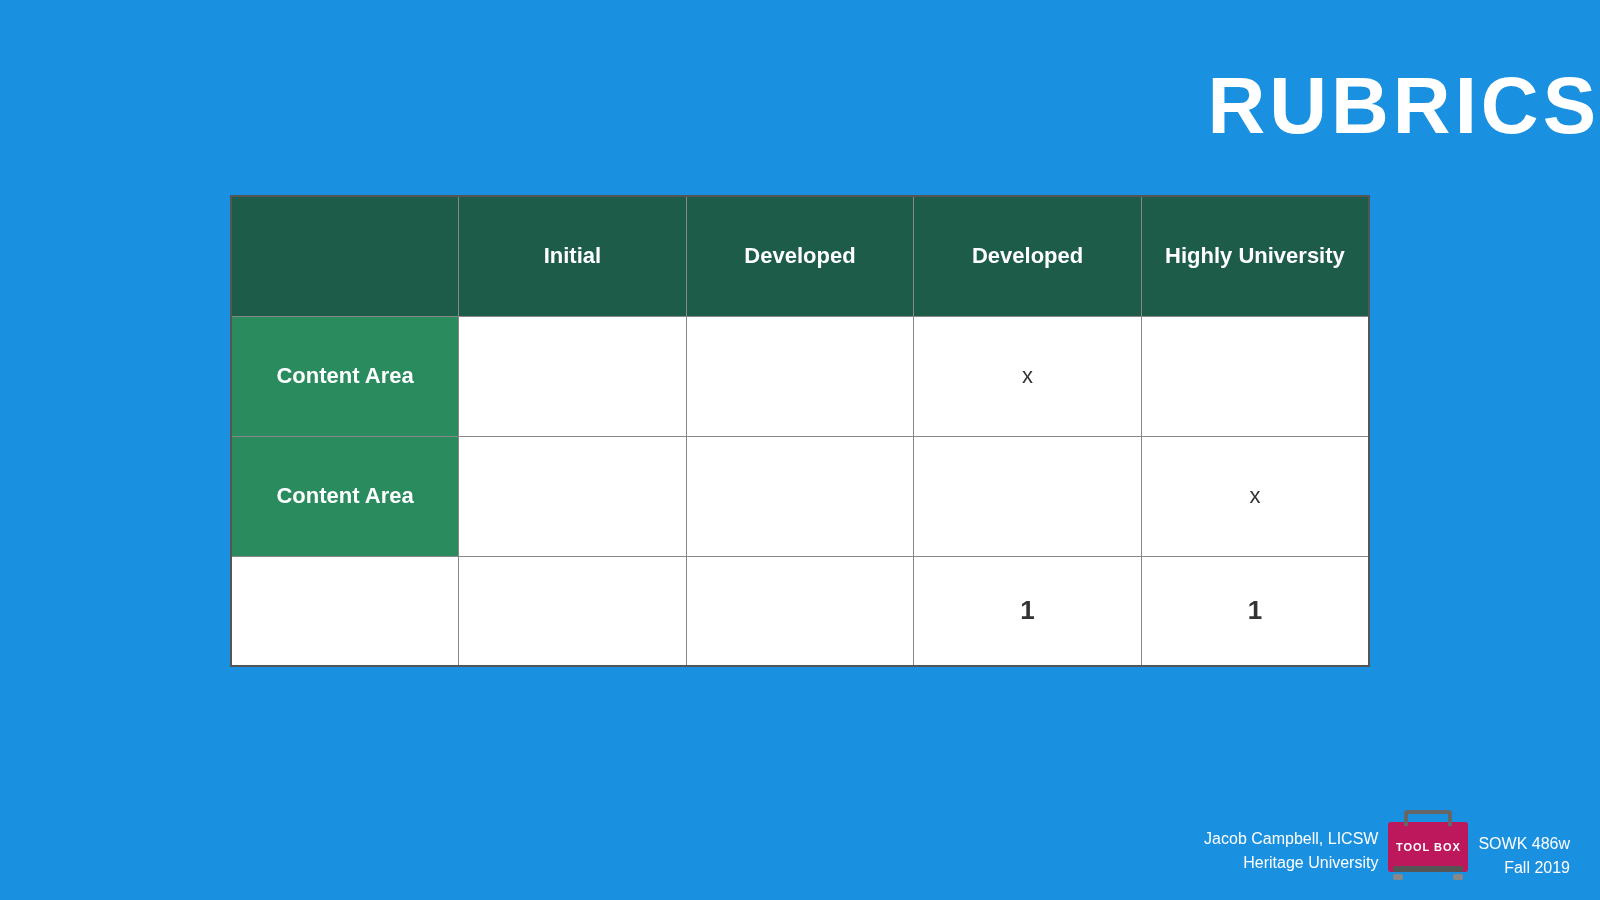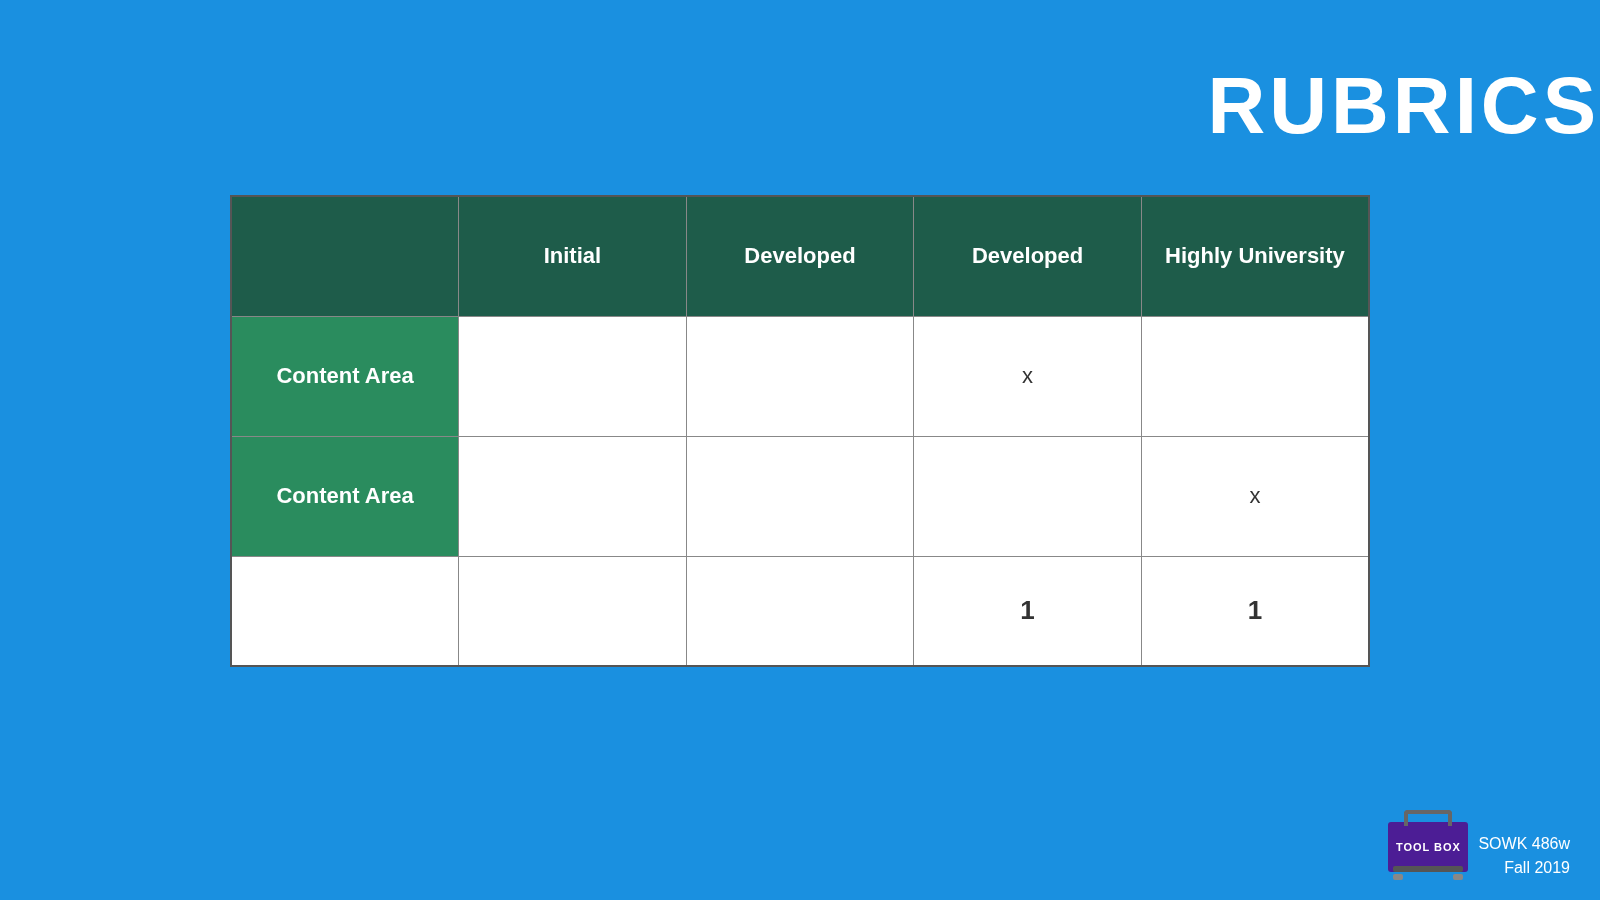--- a/index.html
+++ b/index.html
@@ -112,21 +112,21 @@
 
     .toolbox-icon {
       display: flex;
       flex-direction: column;
       align-items: center;
     }
 
     .toolbox-box {
       width: 80px;
       height: 50px;
-      background-color: #4c1d95;
+      background-color: #be185d;
       border-radius: 3px;
       display: flex;
       align-items: center;
       justify-content: center;
       position: relative;
     }
 
     .toolbox-box::before {
       content: '';
       position: absolute;
@@ -219,20 +219,24 @@
         <td></td>
         <td></td>
         <td>1</td>
         <td>1</td>
       </tr>
     </tbody>
   </table>
 </div>
 
 <div class="footer">
+  <div class="footer-text">
+    <div>Jacob Campbell, LICSW</div>
+    <div>Heritage University</div>
+  </div>
 
   <div class="toolbox-icon">
     <div class="toolbox-box">
       <span class="toolbox-label">TOOL BOX</span>
       <div class="toolbox-latch"></div>
     </div>
     <div class="toolbox-hinges">
       <div class="hinge"></div>
       <div class="hinge"></div>
     </div>

